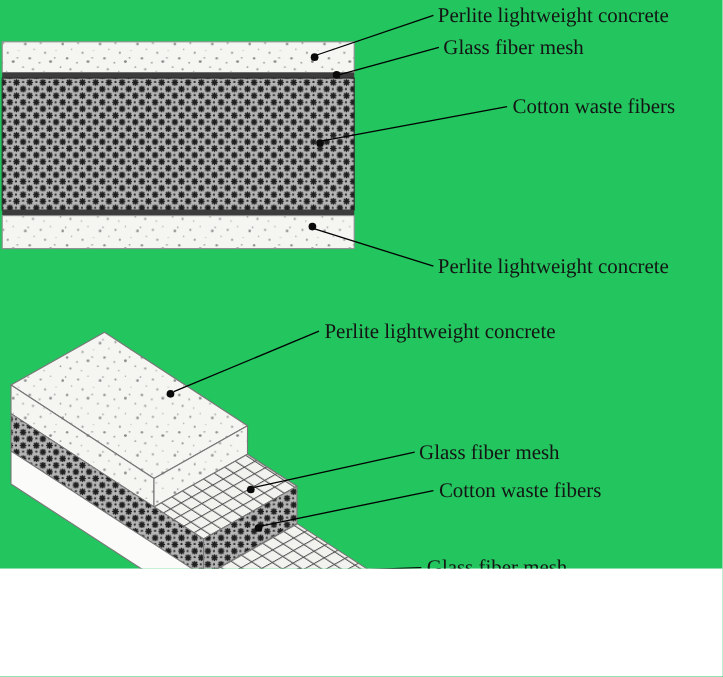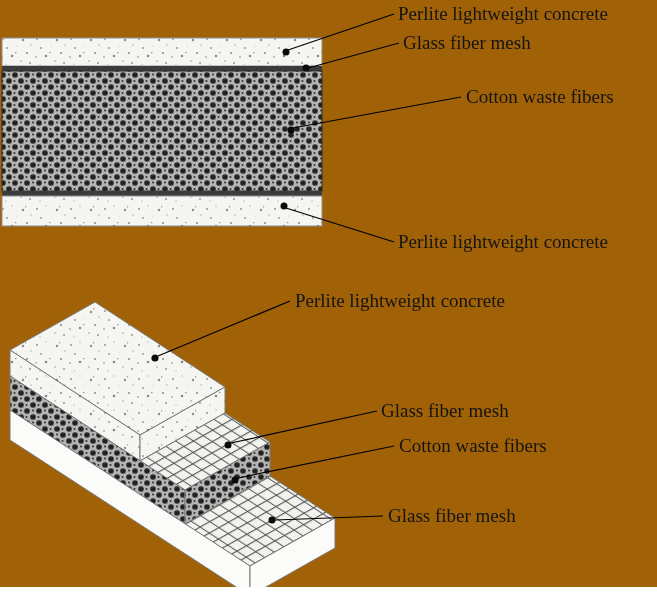--- a/index.html
+++ b/index.html
@@ -1,20 +1,20 @@
 <!DOCTYPE html>
 <html><head>
 <meta charset="utf-8">
 <style>
   html, body { margin: 0; padding: 0; background: #ffffff; }
   .stage {
     position: relative;
     width: 657px;
-    height: 587px;
-    background: #a16207;
+    height: 517px;
+    background: #22c55e;
     overflow: hidden;
     font-family: "Liberation Serif", "DejaVu Serif", serif;
   }
   svg { display: block; }
   text.lbl {
     font-family: "Liberation Serif", "DejaVu Serif", serif;
     font-size: 19px;
     fill: #141414;
   }
   .leader { stroke: #000000; stroke-width: 1.2; fill: none; }

